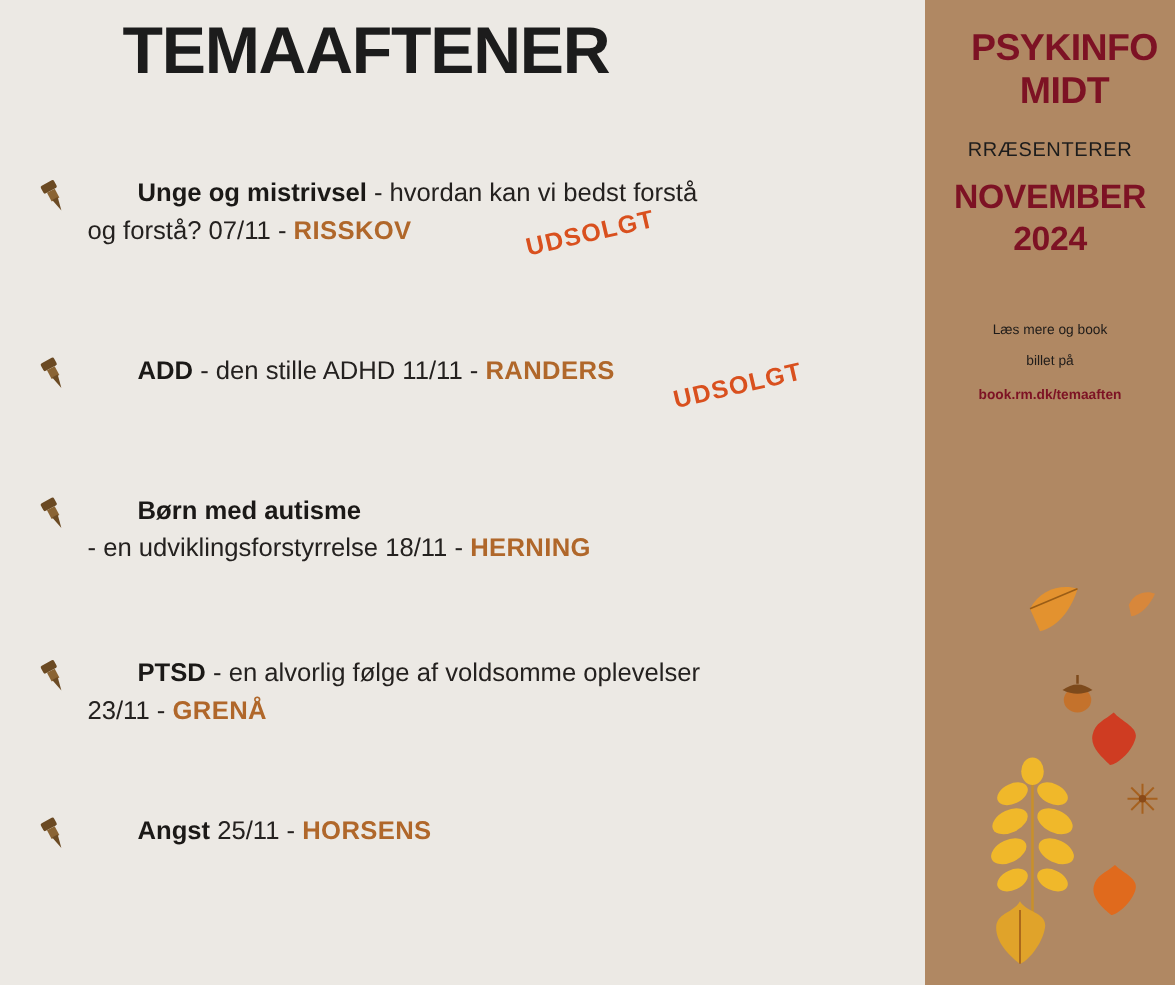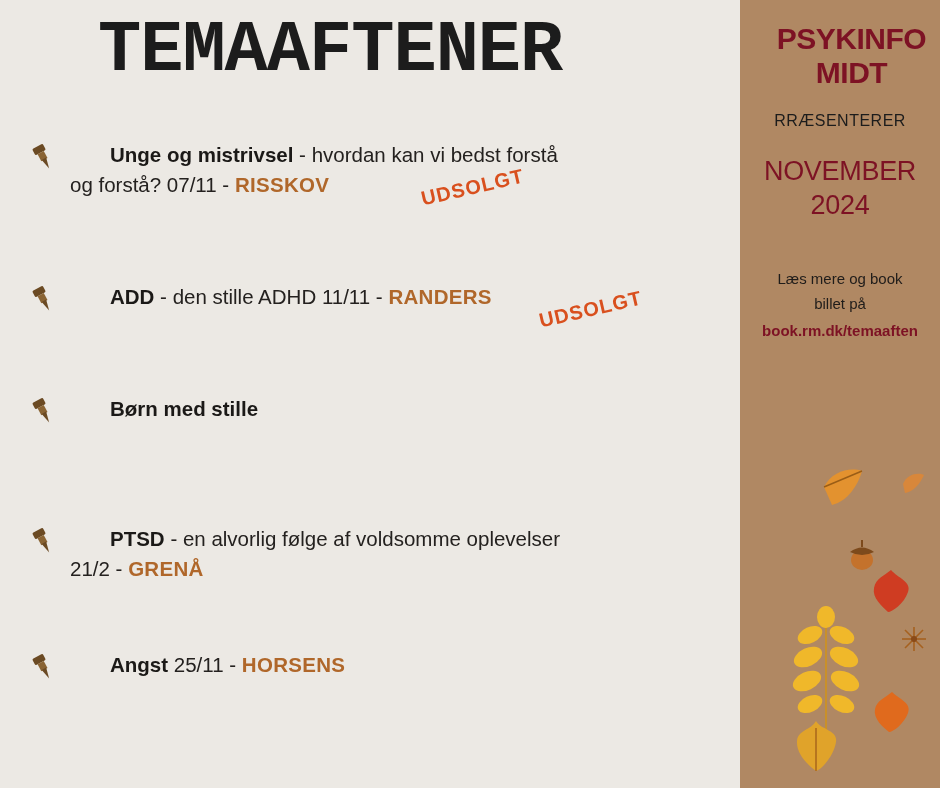--- a/index.html
+++ b/index.html
@@ -24,25 +24,25 @@
     position: absolute;
     left: 0; top: 0;
     width: 740px;
     height: 788px;
     background: #ece9e4;
   }
   .main-title {
     position: absolute;
     left: 98px;
     top: 10px;
-    font-size: 72px;
+    font-size: 53px;
     font-weight: bold;
     letter-spacing: -1px;
     color: #1c1c1c;
-    font-family: Liberation Mono, monospace;
+    font-family: Liberation Sans, sans-serif;
   }
   .events {
     position: absolute;
     left: 28px;
     top: 140px;
     width: 700px;
   }
   .event {
     position: relative;
     margin-bottom: 0;
@@ -101,30 +101,30 @@
     padding-left: 23px;
   }
   .presents {
     margin-top: 22px;
     font-size: 16px;
     font-weight: normal;
     color: #1c1c1c;
     letter-spacing: 0.5px;
   }
   .month {
-    margin-top: 24px;
+    margin-top: 10px;
     font-size: 27px;
-    font-weight: normal;
+    font-weight: bold;
     color: #7d1224;
     line-height: 34px;
     letter-spacing: -0.3px;
   }
   .book {
     margin-top: 44px;
-    font-size: 15px;
+    font-size: 11px;
     color: #1f1c1a;
     line-height: 25px;
     padding: 0 10px;
   }
   .booklink {
     color: #7d1224;
     font-weight: bold;
     display: block;
     margin-top: 2px;
   }
@@ -178,37 +178,38 @@
         <span class="pin">
           <svg width="30" height="30" viewBox="0 0 30 30">
             <g transform="rotate(-28 15 15)">
               <rect x="9" y="3" width="12" height="7" rx="1.5" fill="#6b4a23"></rect>
               <rect x="11.5" y="10" width="7" height="8" fill="#8a6434"></rect>
               <polygon points="15,28 12.5,17 17.5,17" fill="#6b4a23"></polygon>
             </g>
           </svg>
         </span>
         <div class="evtext">
-          <div><b>Børn med stille</b></div>
+          <div><b>Børn med autisme</b></div>
+          <div><span> - en udviklingsforstyrrelse 18/11 - </span><span class="place">HERNING</span></div>
         </div>
       </div>
 
       <div class="event" style="height:126px">
         <span class="pin">
           <svg width="30" height="30" viewBox="0 0 30 30">
             <g transform="rotate(-28 15 15)">
               <rect x="9" y="3" width="12" height="7" rx="1.5" fill="#6b4a23"></rect>
               <rect x="11.5" y="10" width="7" height="8" fill="#8a6434"></rect>
               <polygon points="15,28 12.5,17 17.5,17" fill="#6b4a23"></polygon>
             </g>
           </svg>
         </span>
         <div class="evtext">
           <div><b>PTSD</b><span> - en alvorlig følge af voldsomme oplevelser</span></div>
-          <div><span>21/2 - </span><span class="place">GRENÅ</span></div>
+          <div><span>23/11 - </span><span class="place">GRENÅ</span></div>
         </div>
       </div>
 
       <div class="event" style="height:60px">
         <span class="pin">
           <svg width="30" height="30" viewBox="0 0 30 30">
             <g transform="rotate(-28 15 15)">
               <rect x="9" y="3" width="12" height="7" rx="1.5" fill="#6b4a23"></rect>
               <rect x="11.5" y="10" width="7" height="8" fill="#8a6434"></rect>
               <polygon points="15,28 12.5,17 17.5,17" fill="#6b4a23"></polygon>

